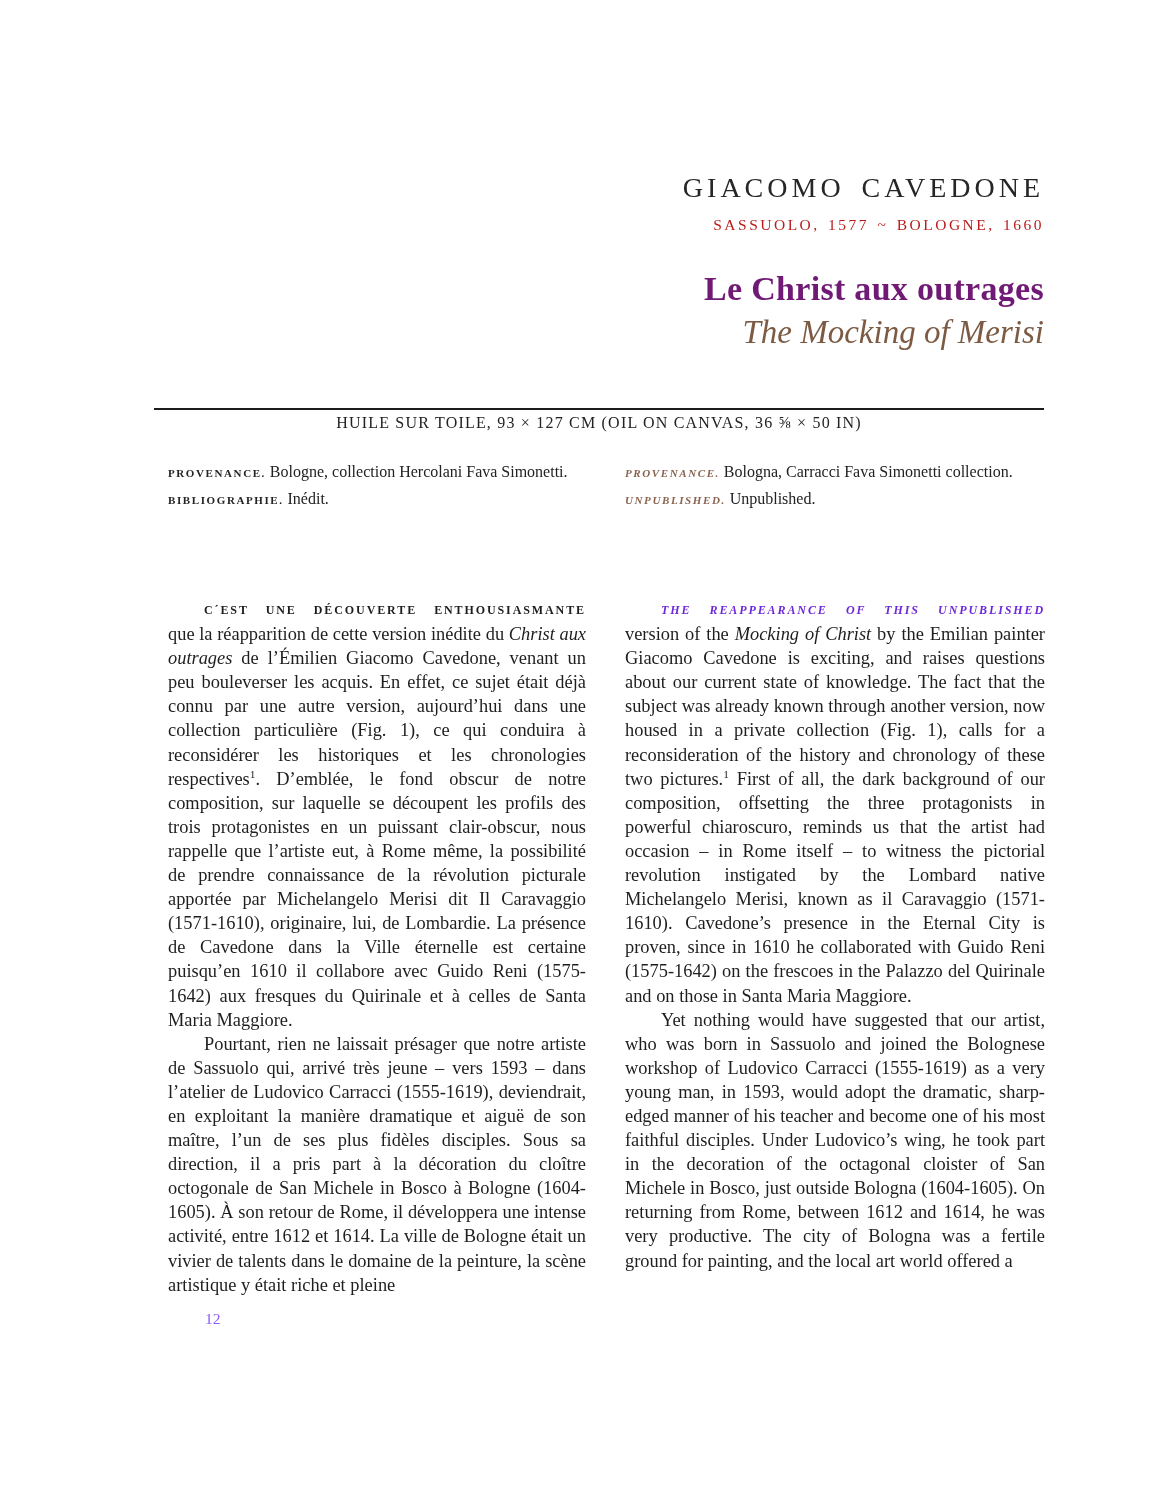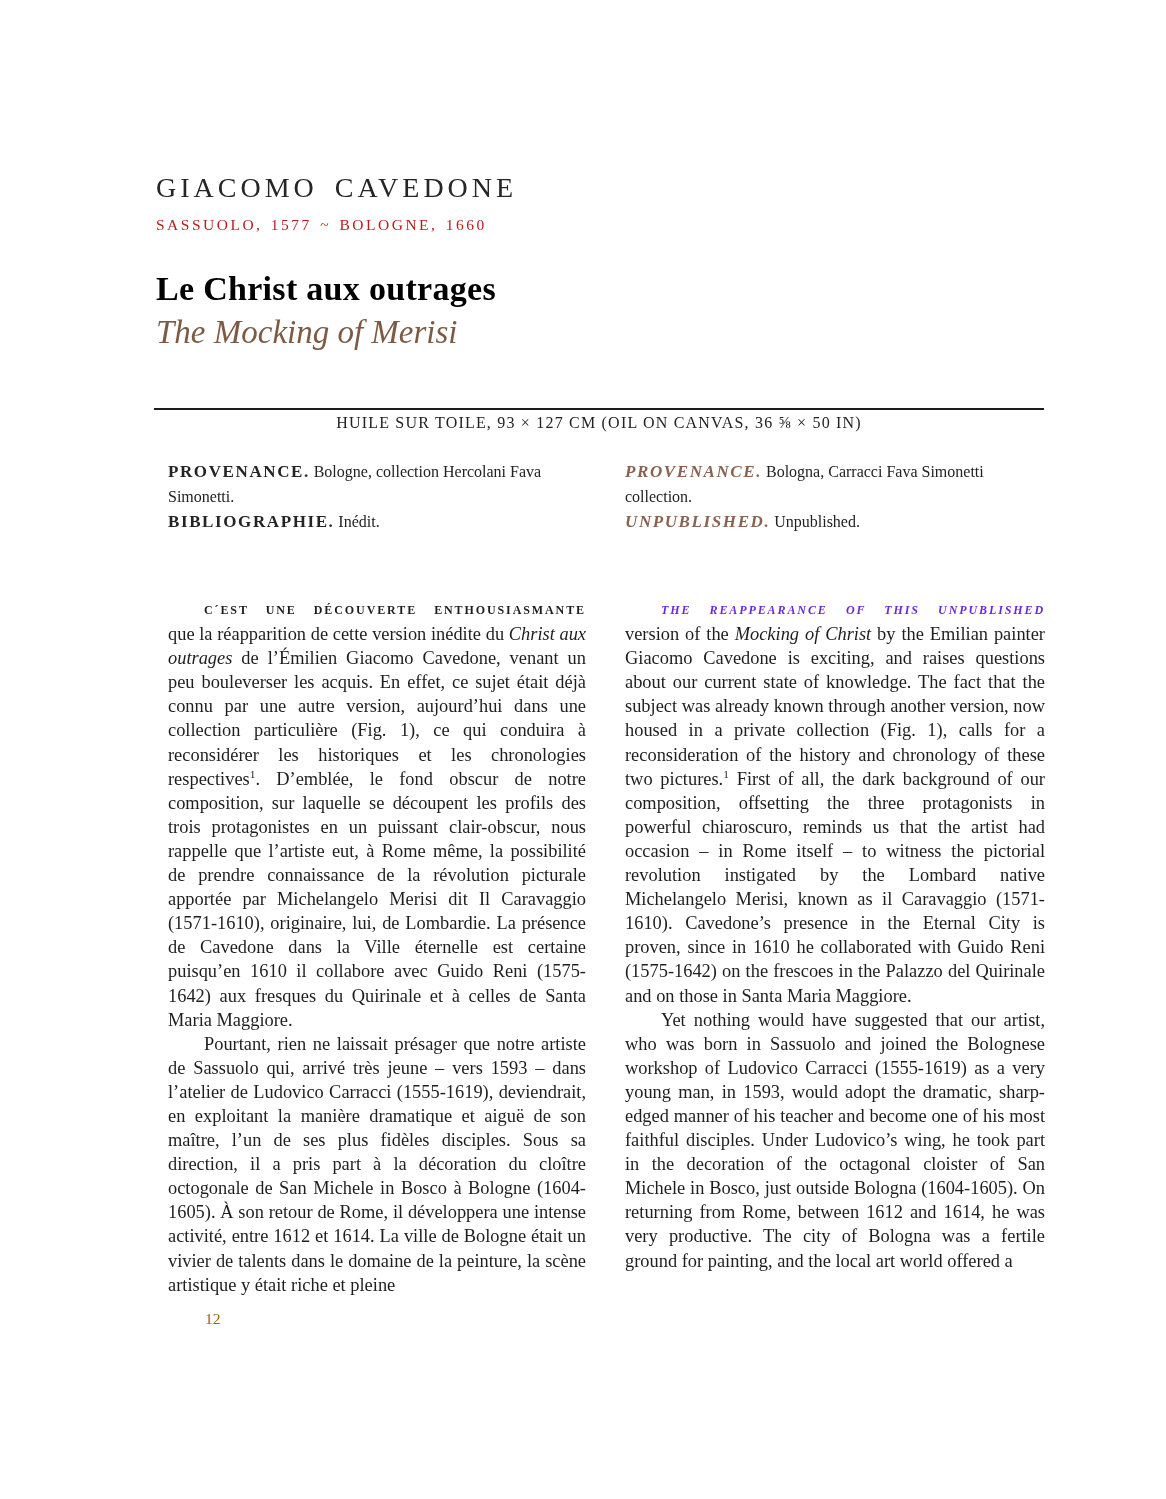--- a/index.html
+++ b/index.html
@@ -16,41 +16,41 @@
     background: #ffffff;
     overflow: hidden;
   }
 
   
   .header {
     position: absolute;
     left: 156px;
     width: 888px;
     top: 172px;
-    text-align: left;
+    text-align: right;
   }
   .artist-name {
     font-size: 28px;
     font-weight: 400;
     letter-spacing: 4px;
     color: #262626;
     word-spacing: 6px;
   }
   .artist-dates {
     margin-top: 12px;
     font-size: 15.5px;
     letter-spacing: 2.5px;
     color: #b91c1c;
     word-spacing: 2px;
   }
   .work-title-fr {
     margin-top: 36px;
     font-size: 34px;
     font-weight: 700;
-    color: #000000;
+    color: #701a75;
     letter-spacing: 0.3px;
   }
   .work-title-en {
     margin-top: 6px;
     font-size: 33px;
     font-style: italic;
     font-weight: 400;
     color: #7c5a43;
   }
 
@@ -76,21 +76,21 @@
   .prov-col-fr { left: 168px; width: 418px; }
   .prov-col-en { left: 625px; width: 420px; }
   .prov-col-fr, .prov-col-en { position: absolute; top: 0; }
   .prov-wrap { position: absolute; left: 0; top: 459px; width: 1166px; height: 60px; }
   .prov-line {
     font-size: 15.5px;
     line-height: 25px;
     color: #222222;
   }
   .prov-label {
-    font-size: 17px;
+    font-size: 11px;
     font-weight: 700;
     letter-spacing: 1.6px;
     color: #242424;
   }
   .prov-label.brown {
     font-style: italic;
     color: #8a6350;
   }
   .prov-value { font-size: 16px; }
 
@@ -126,21 +126,21 @@
     line-height: 0;
     vertical-align: super;
   }
 
   
   .page-number {
     position: absolute;
     left: 205px;
     top: 1310px;
     font-size: 15.5px;
-    color: #a16207;
+    color: #8b5cf6;
   }
 </style>
 </head>
 <body>
 
 <div class="page">
 
   <div class="header">
     <div class="artist-name">GIACOMO CAVEDONE</div>
     <div class="artist-dates">SASSUOLO, 1577 ~ BOLOGNE, 1660</div>

